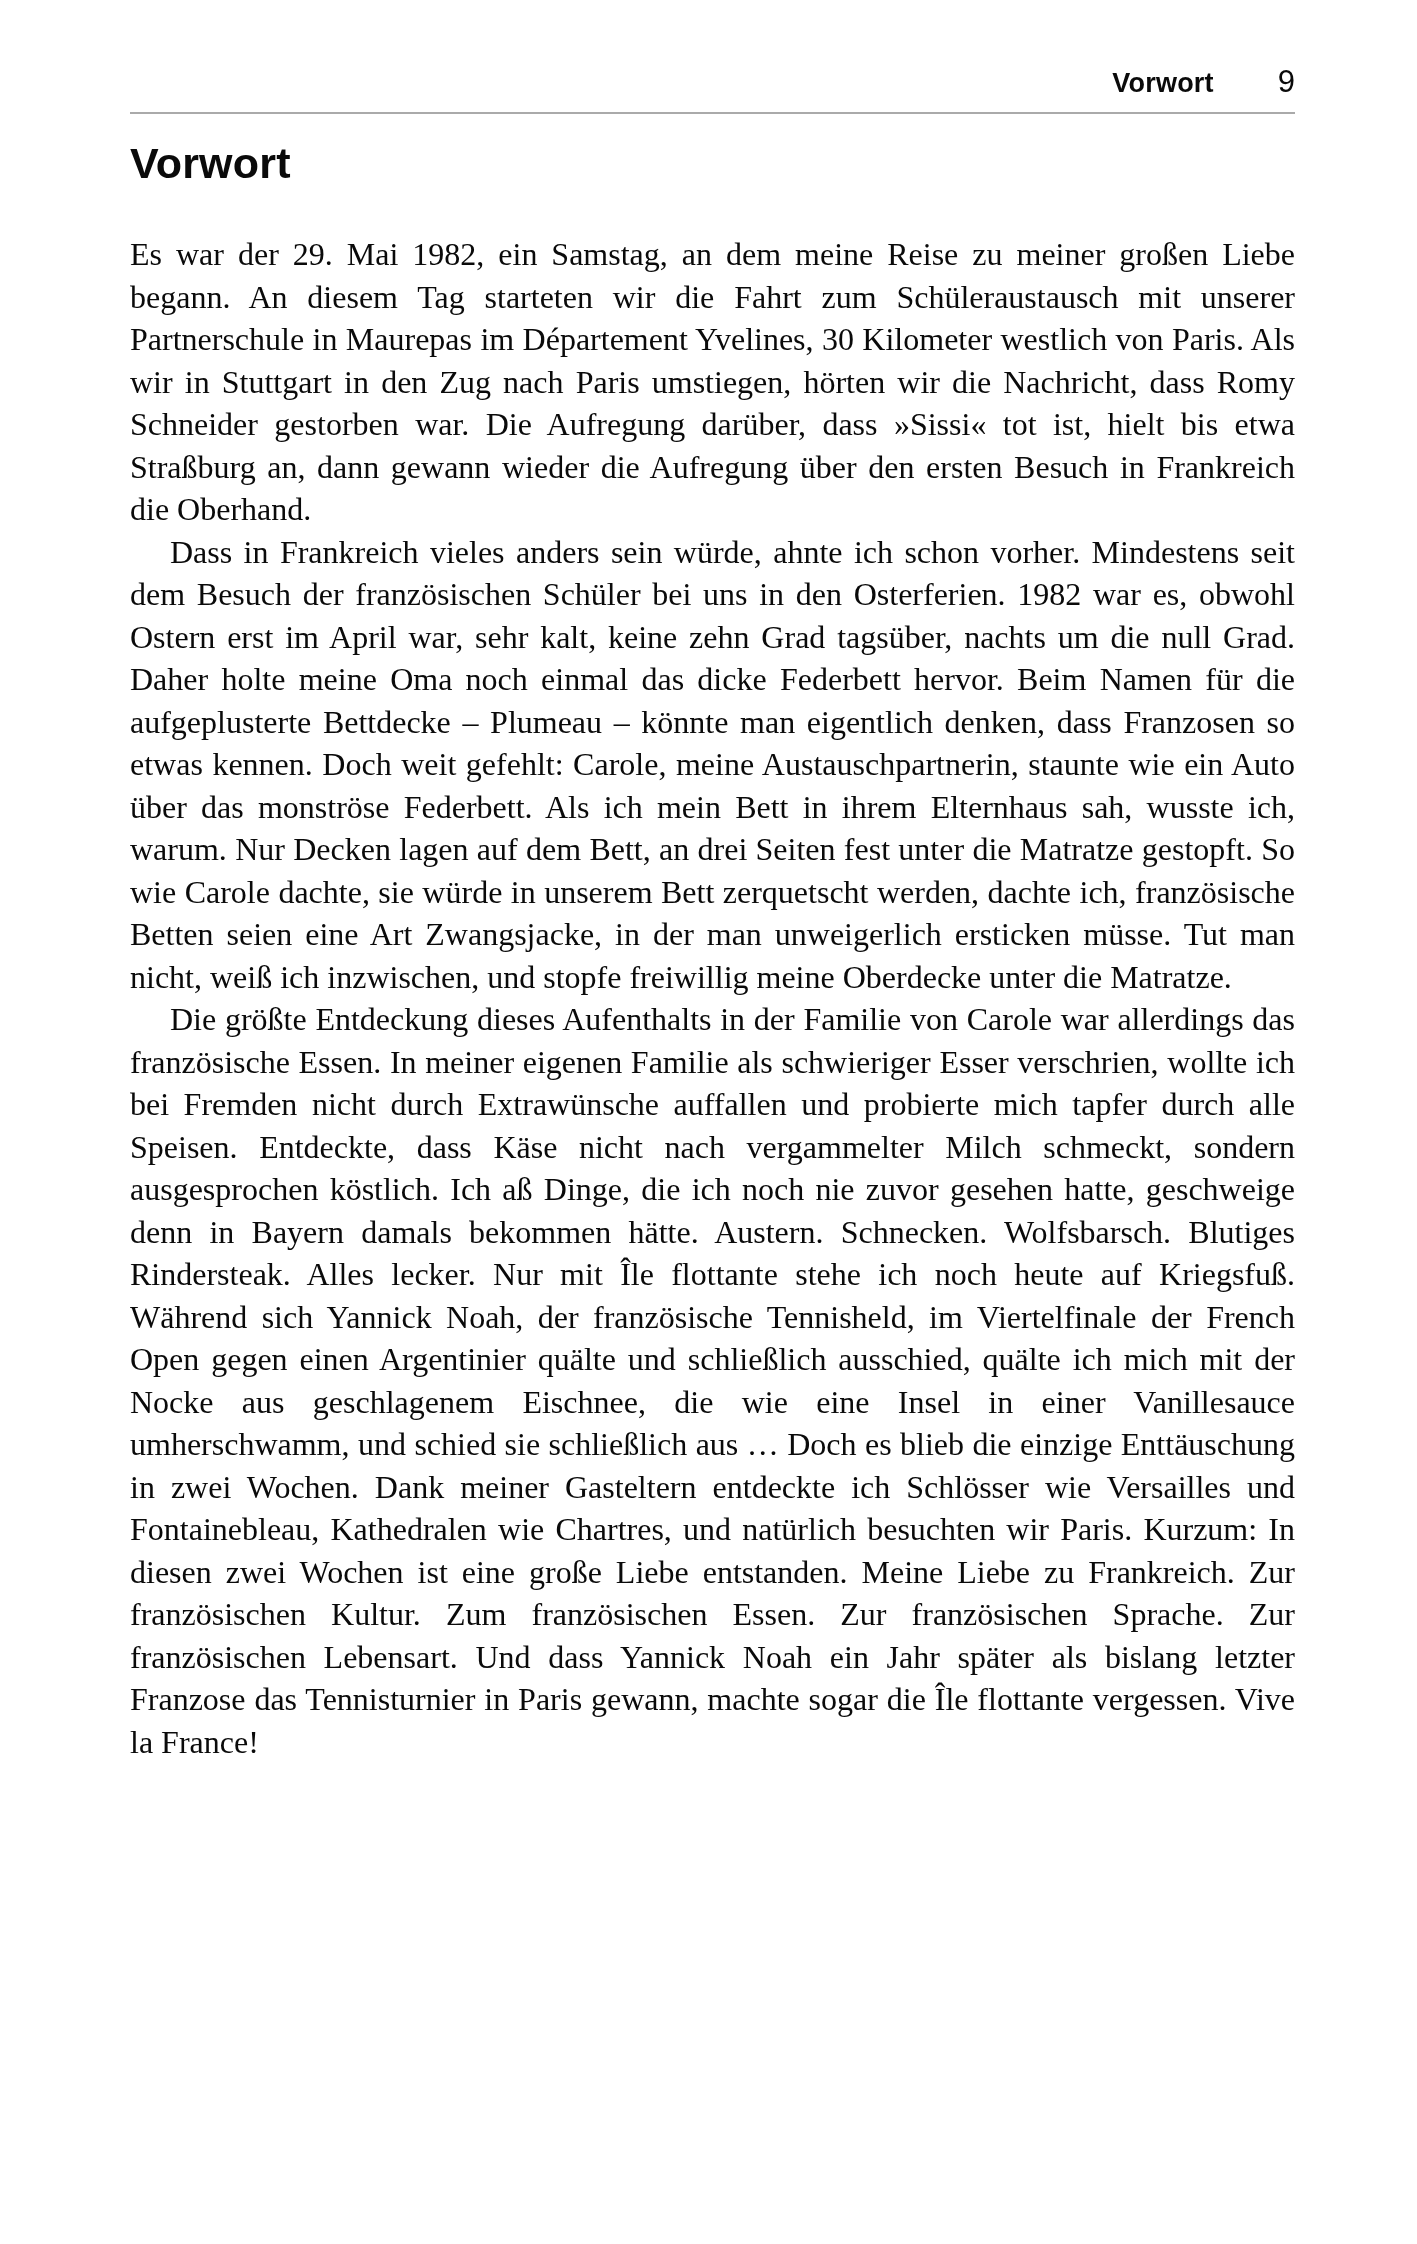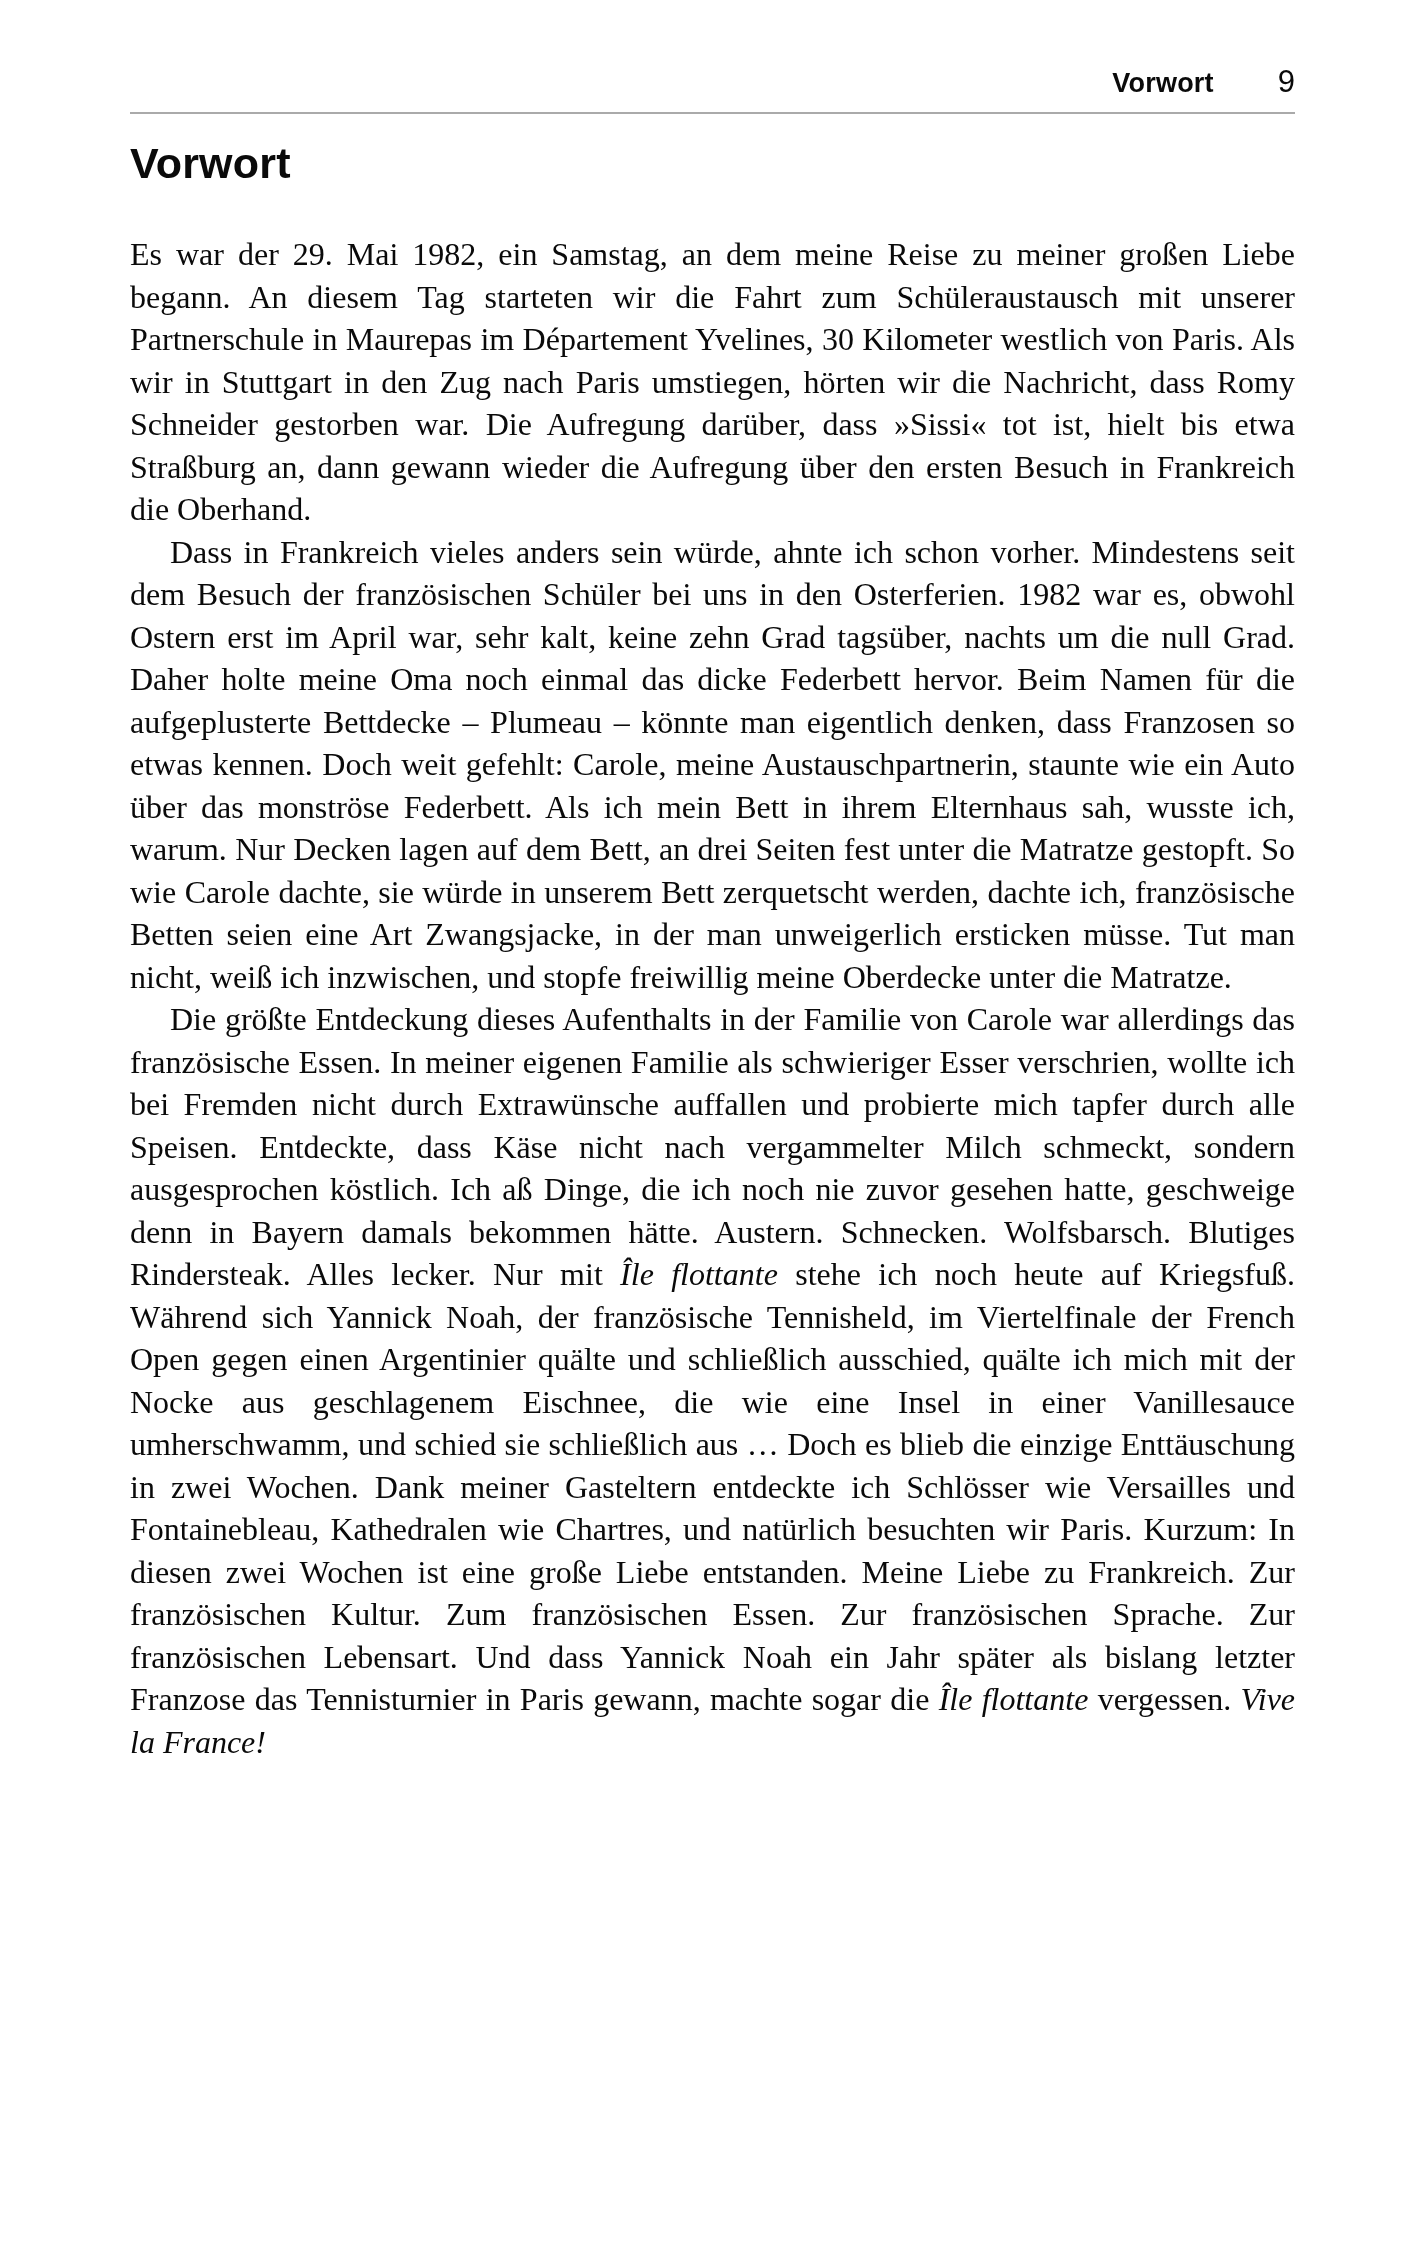--- a/index.html
+++ b/index.html
@@ -56,21 +56,20 @@
     hyphens: auto;
     -webkit-hyphens: auto;
   }
   .para {
     margin: 0;
   }
   .para.indent {
     text-indent: 40px;
   }
   .italic {
-    font-style: italic;
   }
 </style>
 </head>
 <body>
 
 <div class="page">
 
   <header class="running-header">
     <span class="running-title">Vorwort</span>
     <span class="page-number">9</span>

